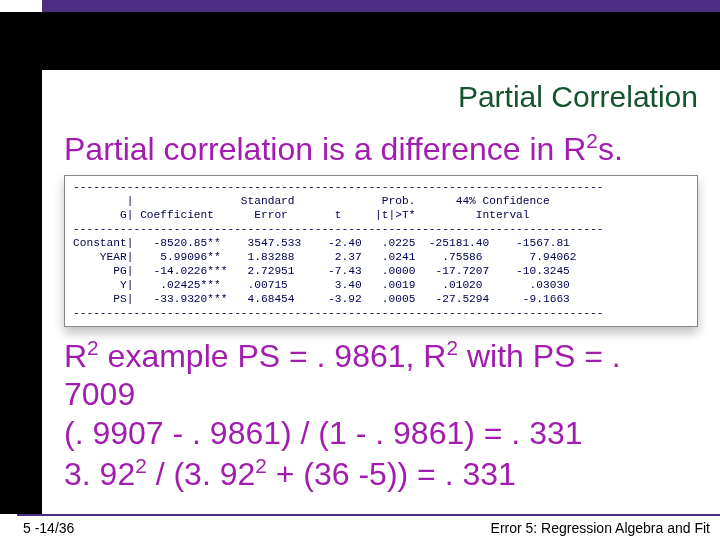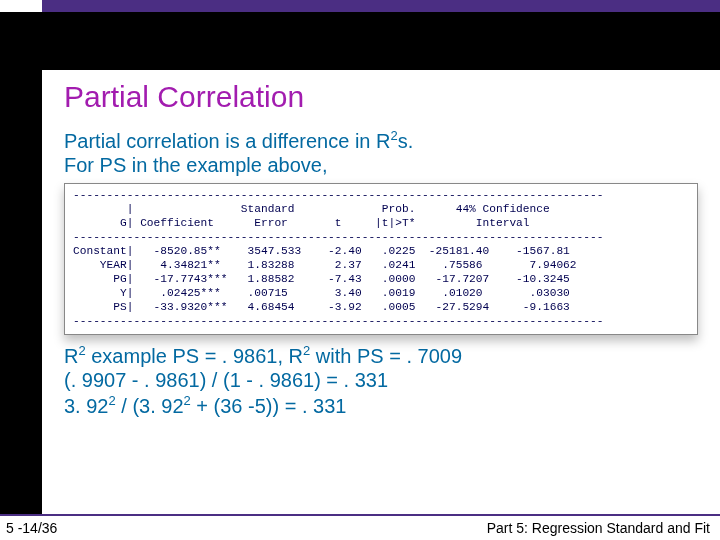--- a/index.html
+++ b/index.html
@@ -47,49 +47,49 @@
     left: 42px;
     right: 0;
     bottom: 26px;
     background: #fff;
     padding: 10px 22px 0 22px;
     box-sizing: border-box;
   }
   .title {
     font-size: 30px;
     font-weight: 400;
-    color: #a21caf;
-    text-align: left;
+    color: #14532d;
+    text-align: right;
     margin: 0 0 14px 0;
   }
   .body-text {
-    font-size: 20px;
+    font-size: 32px;
     line-height: 1.22;
-    color: #0369a1;
+    color: #a21caf;
   }
   .sup { font-size: 0.65em; vertical-align: super; }
   .stat-box {
     margin: 6px 0 8px 0;
     border: 1px solid #888;
     position: relative;
     box-shadow: 0 6px 10px rgba(0,0,0,0.25);
     background: #fff;
   }
   .stat-inner {
     font-family: "Courier New", Courier, monospace;
     font-size: 11.2px;
     white-space: pre;
     color: #000050;
     padding: 4px 8px 6px 8px;
     line-height: 1.25;
   }
   
   .footer {
     position: absolute;
-    left: 0;
+    left: 17px;
     right: 0;
     bottom: 0;
     height: 26px;
     background: #fff;
     border-top: 2px solid #4b2e83;
     display: flex;
     justify-content: space-between;
     align-items: center;
     padding: 0 10px 0 6px;
     box-sizing: border-box;
@@ -105,41 +105,40 @@
   <div class="purple-band"></div>
   <div class="left-col"></div>
   <div class="top-black"></div>
 
   <div class="content">
 
     <h1 class="title">Partial Correlation</h1>
 
     <div class="body-text">
       <span>Partial correlation is a difference in R</span><span class="sup">2</span><span>s.</span><br>
-      <span> For PS in the example above,</span>
     </div>
 
     <div class="stat-box">
       <div class="stat-inner"><span>-------------------------------------------------------------------------------</span>
 <span>        |                Standard             Prob.      44% Confidence</span>
 <span>       G| Coefficient      Error       t     |t|&gt;T*         Interval</span>
 <span>-------------------------------------------------------------------------------</span>
 <span>Constant|   -8520.85**    3547.533    -2.40   .0225  -25181.40    -1567.81</span>
-<span>    YEAR|    4.34821**    1.83288      2.37   .0241    .75586       7.94062</span>
-<span>      PG|   -17.7743***   1.88582     -7.43   .0000   -17.7207    -10.3245</span>
+<span>    YEAR|    5.99096**    1.83288      2.37   .0241    .75586       7.94062</span>
+<span>      PG|   -14.0226***   2.72951     -7.43   .0000   -17.7207    -10.3245</span>
 <span>       Y|    .02425***    .00715       3.40   .0019    .01020       .03030</span>
 <span>      PS|   -33.9320***   4.68454     -3.92   .0005   -27.5294     -9.1663</span>
 <span>-------------------------------------------------------------------------------</span></div>
     </div>
 
     <div class="body-text">
       <span>R</span><span class="sup">2</span><span> example PS = . 9861, R</span><span class="sup">2</span><span> with PS = . 7009</span><br>
       <span>(. 9907 - . 9861) / (1 - . 9861)  =  . 331</span><br>
       <span>3. 92</span><span class="sup">2</span><span> / (3. 92</span><span class="sup">2</span><span> + (36 -5))          = . 331</span>
     </div>
 
   </div>
 
   <div class="footer">
     <div class="footer-left">5 -14/36</div>
-    <div class="footer-right">Part 5: Regression Standard and Fit</div>
+    <div class="footer-right">Error 5: Regression Algebra and Fit</div>
   </div>
 </div>
 
 </body></html>

